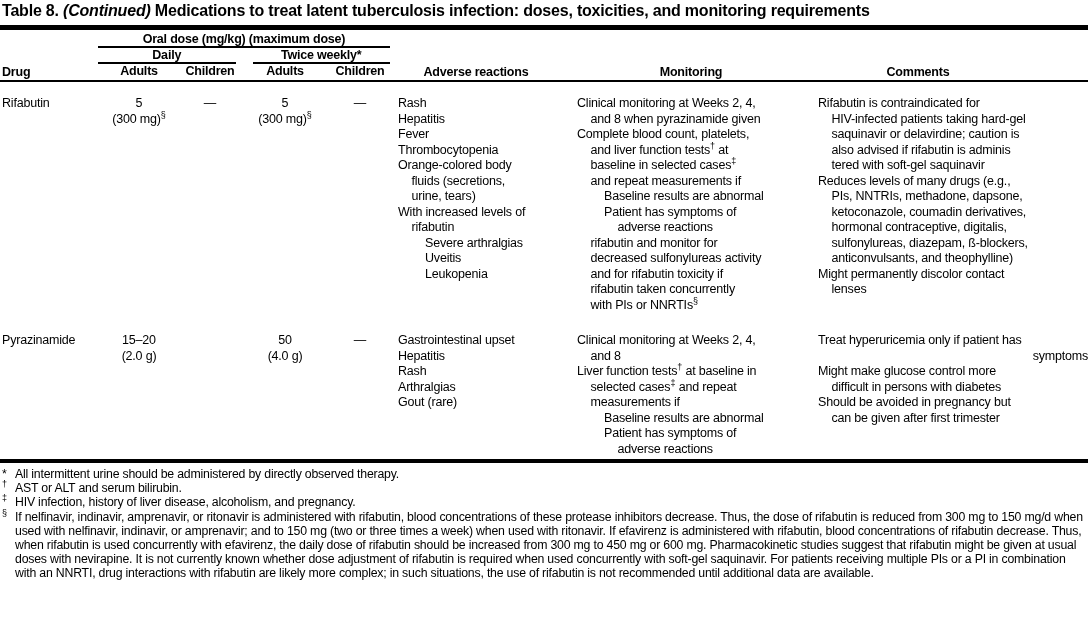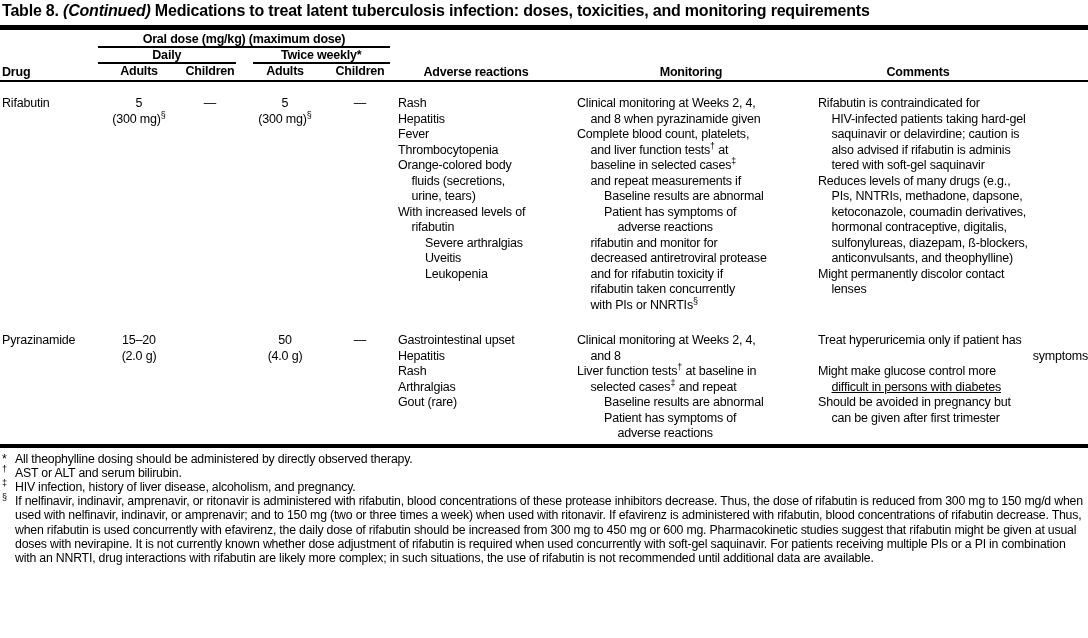--- a/index.html
+++ b/index.html
@@ -113,21 +113,21 @@
           <div class="line">Clinical monitoring at Weeks 2, 4,</div>
           <div class="line" style="padding-left: 13.5px;">and 8 when pyrazinamide given</div>
           <div class="line">Complete blood count, platelets,</div>
           <div class="line" style="padding-left: 13.5px;">and liver function tests<sup>†</sup> at</div>
           <div class="line" style="padding-left: 13.5px;">baseline in selected cases<sup>‡</sup></div>
           <div class="line" style="padding-left: 13.5px;">and repeat measurements if</div>
           <div class="line" style="padding-left: 27px;">Baseline results are abnormal</div>
           <div class="line" style="padding-left: 27px;">Patient has symptoms of</div>
           <div class="line" style="padding-left: 40.5px;">adverse reactions</div>
           <div class="line" style="padding-left: 13.5px;">rifabutin and monitor for</div>
-          <div class="line" style="padding-left: 13.5px;">decreased antiretroviral protease</div>
+          <div class="line" style="padding-left: 13.5px;">decreased sulfonylureas activity</div>
           <div class="line" style="padding-left: 13.5px;">and for rifabutin toxicity if</div>
           <div class="line" style="padding-left: 13.5px;">rifabutin taken concurrently</div>
           <div class="line" style="padding-left: 13.5px;">with PIs or NNRTIs<sup>§</sup></div>
         </div>
         <div class="cell c-comments">
           <div class="line">Rifabutin is contraindicated for</div>
           <div class="line" style="padding-left: 13.5px;">HIV-infected patients taking hard-gel</div>
           <div class="line" style="padding-left: 13.5px;">saquinavir or delavirdine; caution is</div>
           <div class="line" style="padding-left: 13.5px;">also advised if rifabutin is adminis</div>
           <div class="line" style="padding-left: 13.5px;">tered with soft-gel saquinavir</div>
@@ -162,41 +162,42 @@
           <div class="line">Hepatitis</div>
           <div class="line">Rash</div>
           <div class="line">Arthralgias</div>
           <div class="line">Gout (rare)</div>
         </div>
         <div class="cell c-monitoring">
           <div class="line">Clinical monitoring at Weeks 2, 4,</div>
           <div class="line" style="padding-left: 13.5px;">and 8</div>
           <div class="line">Liver function tests<sup>†</sup> at baseline in</div>
           <div class="line" style="padding-left: 13.5px;">selected cases<sup>‡</sup> and repeat</div>
+          <div class="line" style="padding-left: 13.5px;">measurements if</div>
           <div class="line" style="padding-left: 27px;">Baseline results are abnormal</div>
           <div class="line" style="padding-left: 27px;">Patient has symptoms of</div>
           <div class="line" style="padding-left: 40.5px;">adverse reactions</div>
         </div>
         <div class="cell c-comments">
           <div class="line">Treat hyperuricemia only if patient has</div>
           <div class="line" style="padding-left: 13.5px; text-align: right;">symptoms</div>
           <div class="line">Might make glucose control more</div>
-          <div class="line" style="padding-left: 13.5px; text-decoration: underline;">difficult in persons with diabetes</div>
+          <div class="line" style="padding-left: 13.5px;">difficult in persons with diabetes</div>
           <div class="line">Should be avoided in pregnancy but</div>
           <div class="line" style="padding-left: 13.5px;">can be given after first trimester</div>
         </div>
       </div>
     </div>
 
   <div class="rule-bottom"></div>
 
   <div id="footnotes">
       <div class="footnote">
         <span class="fn-marker">*</span>
-        <span class="fn-text">All theophylline dosing should be administered by directly observed therapy.</span>
+        <span class="fn-text">All intermittent urine should be administered by directly observed therapy.</span>
       </div>
       <div class="footnote">
         <span class="fn-marker"><sup>†</sup></span>
         <span class="fn-text">AST or ALT and serum bilirubin.</span>
       </div>
       <div class="footnote">
         <span class="fn-marker"><sup>‡</sup></span>
         <span class="fn-text">HIV infection, history of liver disease, alcoholism, and pregnancy.</span>
       </div>
       <div class="footnote">

